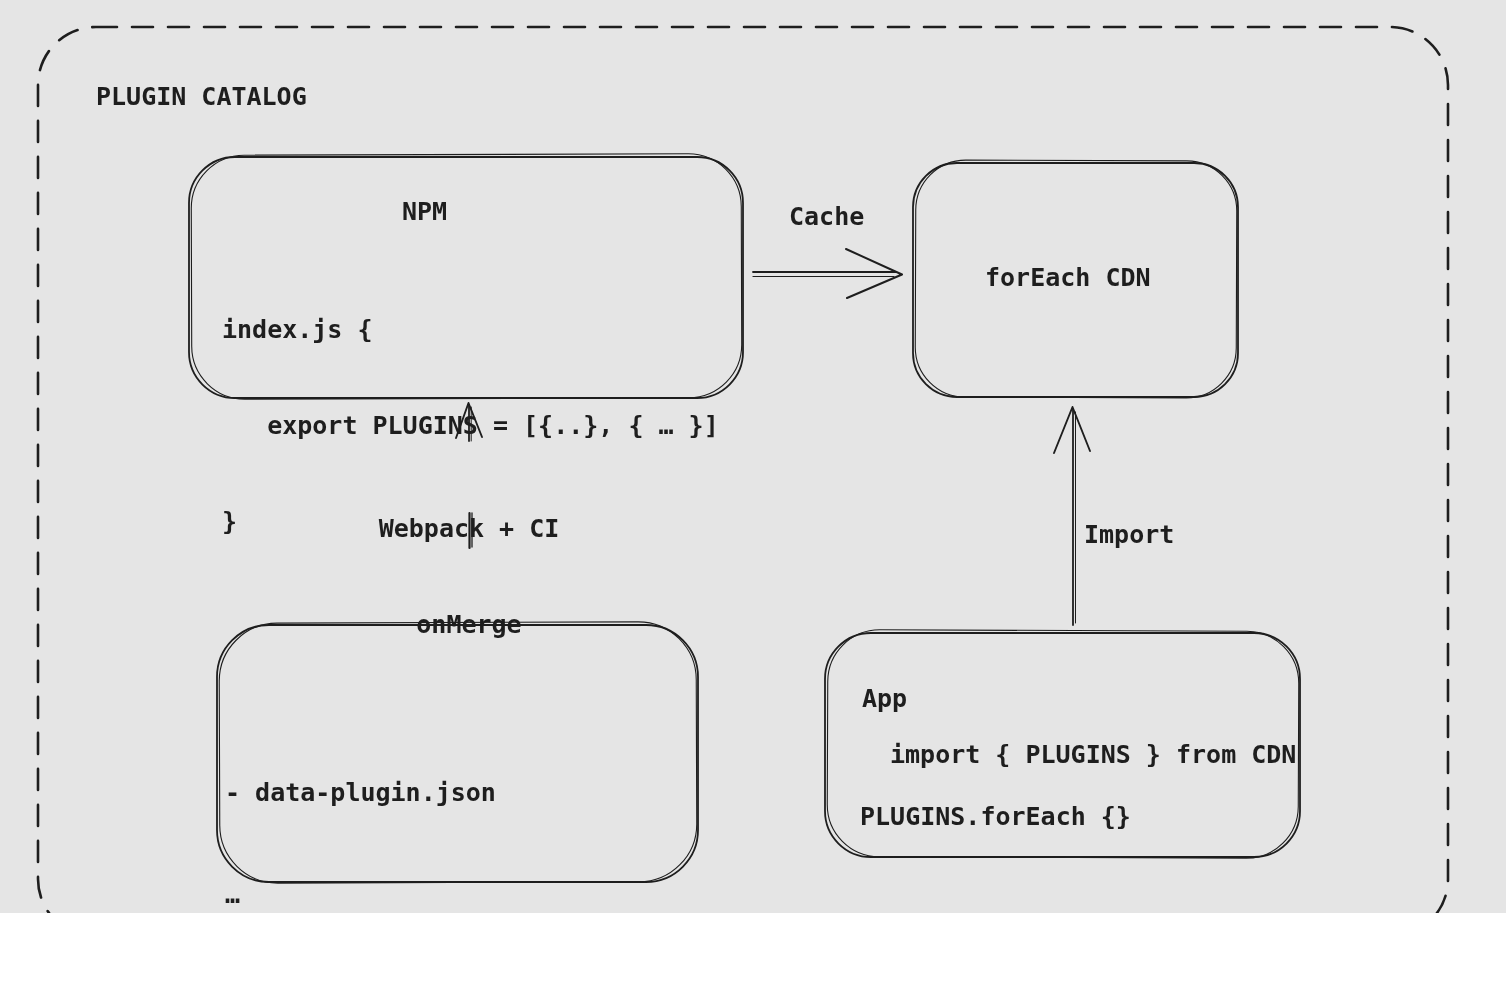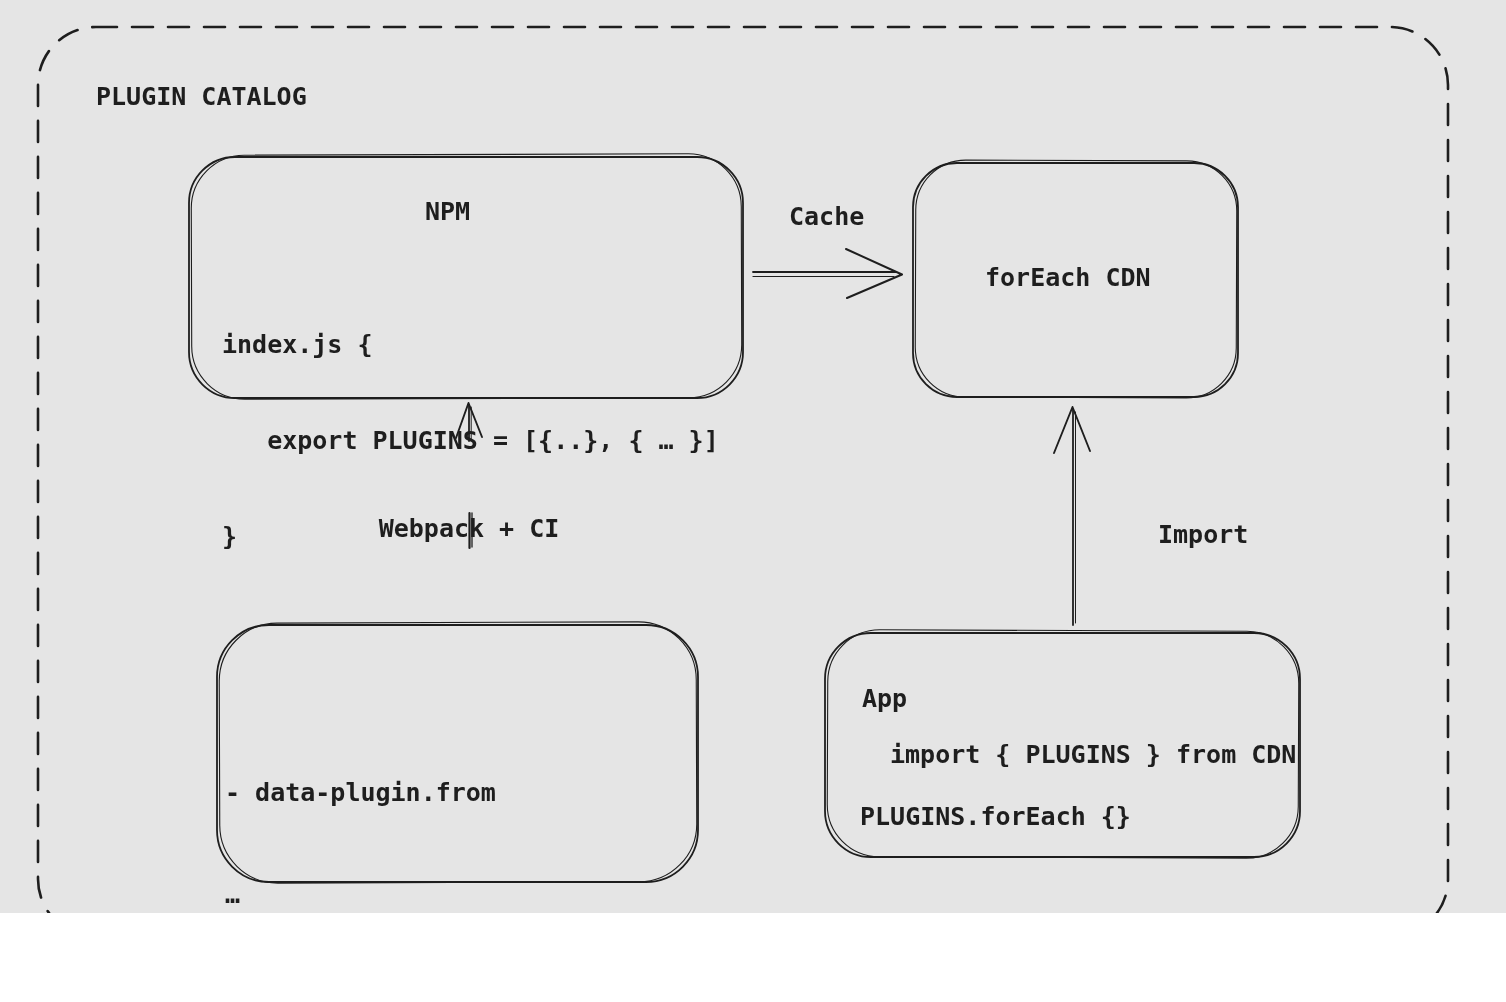--- a/index.html
+++ b/index.html
@@ -83,39 +83,40 @@
     </g>
 
     <g>
       <path d="M469.5 513 V 548" stroke-width="2.2"></path>
       <path d="M472 513 V 547" stroke-width="1.3"></path>
     </g>
   </svg>
 
   <div class="label" style="left:96px; top:81px;">PLUGIN CATALOG</div>
 
-  <div class="label" style="left:425px; top:196px;">NPM</div>
-  <div class="label code-block" style="left:222px; top:265px;">
+  <div class="label" style="left:402px; top:196px;">NPM</div>
+  <div class="label code-block" style="left:222px; top:250px;">
     <div>index.js {</div>
     <div>   export PLUGINS = [{..}, { … }]</div>
     <div>}</div>
   </div>
 
   <div class="label" style="left:789px; top:201px;">Cache</div>
 
   <div class="label" style="left:985px; top:262px;">forEach CDN</div>
 
   <div class="label centered" style="left:369px; top:449px; width:200px;">
     <div>Webpack + CI</div>
+    <div>onMerge</div>
   </div>
 
   <div class="label list-block" style="left:225px; top:708px;">
-    <div>- data-plugin.from</div>
+    <div>- data-plugin.json</div>
     <div>…</div>
   </div>
 
-  <div class="label" style="left:1158px; top:519px;">Import</div>
+  <div class="label" style="left:1084px; top:519px;">Import</div>
 
   <div class="label" style="left:862px; top:683px;">App</div>
   <div class="label" style="left:860px; top:739px;margin-left:30px;">import { PLUGINS } from CDN</div>
   <div class="label" style="left:860px; top:801px;">PLUGINS.forEach {}</div>
 
 </div>
 
 </body></html>

